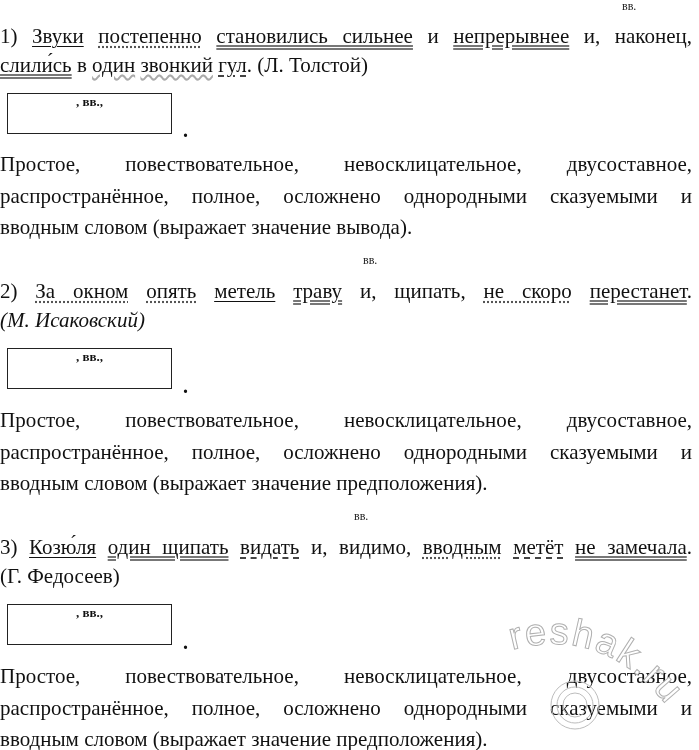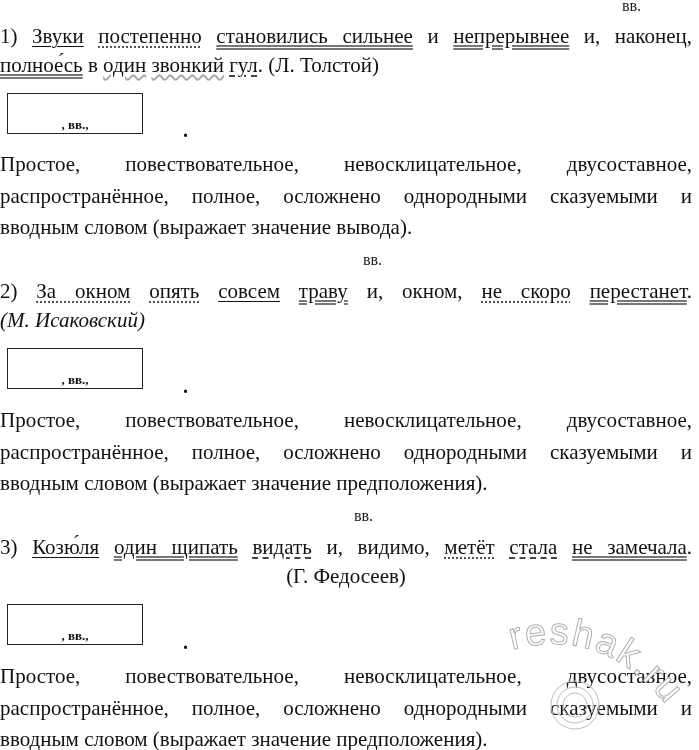--- a/index.html
+++ b/index.html
@@ -3,37 +3,37 @@
   <meta charset="utf-8">
   <style>
     html, body { margin: 0; padding: 0; background: #ffffff; }
     body {
       width: 699px; height: 750px; position: relative; overflow: hidden;
       font-family: "Liberation Serif", "DejaVu Serif", serif;
       color: #111111;
     }
     .abs { position: absolute; }
     .vv {
-      font-size: 16px; line-height: 12px; color: #222;
+      font-size: 12px; line-height: 12px; color: #222;
       font-family: "Liberation Serif", serif;
     }
     .line {
       position: absolute; left: 0; width: 692px;
       font-size: 21px; line-height: 28px; white-space: nowrap;
     }
     .just { text-align: justify; text-align-last: justify; white-space: normal; }
     .u1 { text-decoration: underline; text-decoration-thickness: 1px; text-underline-offset: 3px; }
     .u2 { text-decoration: underline double; text-decoration-color: #777; text-underline-offset: 2px; }
     .ud { text-decoration: underline dashed; text-underline-offset: 3px; text-decoration-color: #444; }
     .udd { text-decoration: underline dotted; text-underline-offset: 3px; text-decoration-color: #555; }
     .uw { text-decoration: underline wavy; text-decoration-color: #aaa; text-underline-offset: 2px; }
     .box {
-      position: absolute; left: 7px; width: 136px; height: 41px;
+      position: absolute; left: 7px; width: 165px; height: 41px;
       border: 1.5px solid #222; box-sizing: border-box;
-      display: flex; align-items: flex-end; justify-content: center;
+      display: flex; align-items: flex-start; justify-content: center;
       font-size: 13px; font-weight: bold;
       font-family: "Liberation Serif", serif;
     }
     .box-dot { position: absolute; left: 183px; font-size: 20px; font-weight: bold; line-height: 10px; }
     .watermark {
       position: absolute; left: 500px; top: 610px; width: 200px; height: 140px;
       pointer-events: none;
     }
   </style>
 </head>
@@ -44,44 +44,44 @@
 <div class="line just" style="top:22px;">
   <span>1)</span>
   <span class="u1">Звуки</span>
   <span class="udd">постепенно</span>
   <span class="u2">становились сильнее</span>
   <span>и</span>
   <span class="u2">непрерывнее</span>
   <span>и, наконец,</span>
 </div>
 <div class="line" style="top:51px;">
-  <span class="u2">полное́сь</span>
+  <span class="u2">слили́сь</span>
   <span>в</span>
   <span class="uw">один</span>
   <span class="uw">звонкий</span><span> </span><span class="ud">гул</span><span>. (Л. Толстой)</span>
 </div>
 
 <div class="box" style="top:93px;">
   <span>, вв.,</span>
 </div>
 <div class="box-dot" style="top:125px;">.</div>
 
 <div class="line just" style="top:150px;">Простое, повествовательное, невосклицательное, двусоставное,</div>
 <div class="line just" style="top:182px;">распространённое, полное, осложнено однородными сказуемыми и</div>
 <div class="line" style="top:213px;">вводным словом (выражает значение вывода).</div>
 
 <div class="abs vv" style="left:363px; top:254px;">вв.</div>
 
 <div class="line just" style="top:277px;">
   <span>2)</span>
   <span class="udd">За окном</span>
   <span class="udd">опять</span>
-  <span class="u1">совсем</span>
+  <span class="u1">метель</span>
   <span class="u2">траву</span>
-  <span>и, окном,</span>
+  <span>и, щипать,</span>
   <span class="udd">не скоро</span>
   <span><span class="u2">перестанет</span><span>.</span></span>
 </div>
 <div class="line" style="top:306px;font-style:italic;">(М. Исаковский)</div>
 
 <div class="box" style="top:348px;">
   <span>, вв.,</span>
 </div>
 <div class="box-dot" style="top:381px;">.</div>
 
@@ -90,25 +90,25 @@
 <div class="line" style="top:469px;">вводным словом (выражает значение предположения).</div>
 
 <div class="abs vv" style="left:354px; top:510px;">вв.</div>
 
 <div class="line just" style="top:533px;">
   <span>3)</span>
   <span class="u1">Козю́ля</span>
   <span class="u2">один щипать</span>
   <span class="ud">видать</span>
   <span>и, видимо,</span>
-  <span class="udd">метёт</span>
-  <span class="ud">стала</span>
+  <span class="udd">вводным</span>
+  <span class="ud">метёт</span>
   <span><span class="u2">не замечала</span><span>.</span></span>
 </div>
-<div class="line" style="top:562px;text-align:center;">(Г. Федосеев)</div>
+<div class="line" style="top:562px;">(Г. Федосеев)</div>
 
 <div class="box" style="top:604px;">
   <span>, вв.,</span>
 </div>
 <div class="box-dot" style="top:637px;">.</div>
 
 <div class="line just" style="top:662px;">Простое, повествовательное, невосклицательное, двусоставное,</div>
 <div class="line just" style="top:694px;">распространённое, полное, осложнено однородными сказуемыми и</div>
 <div class="line" style="top:725px;">вводным словом (выражает значение предположения).</div>
 

